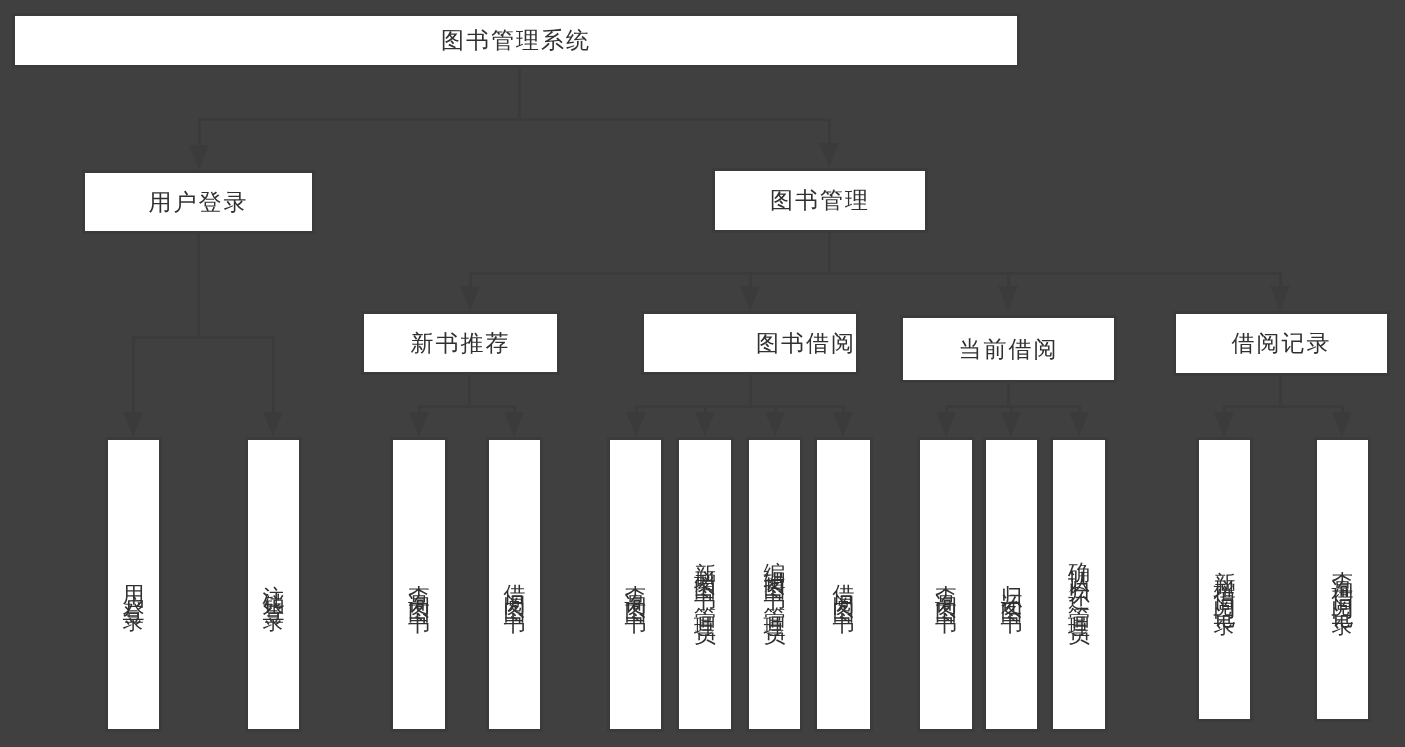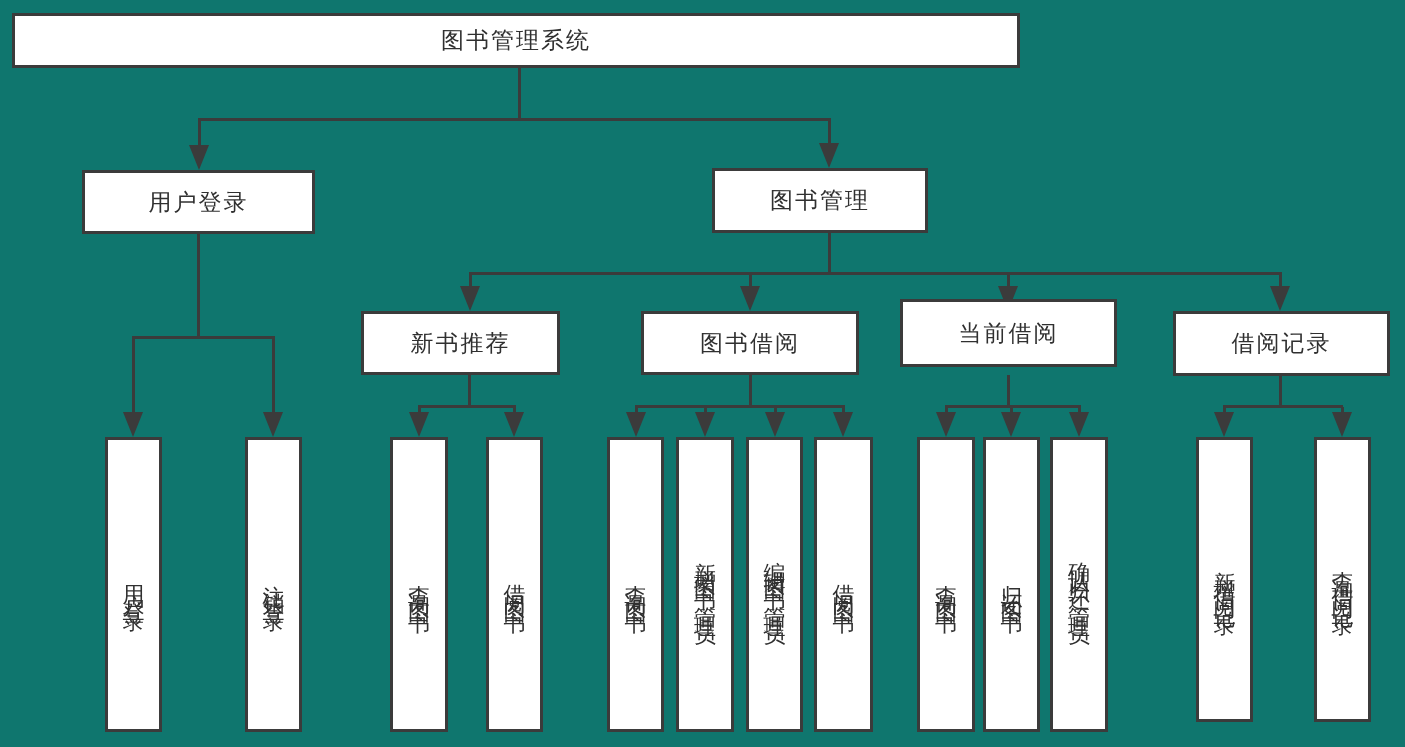--- a/index.html
+++ b/index.html
@@ -1,19 +1,19 @@
 <!DOCTYPE html>
 <html><head>
 <meta charset="utf-8">
 <style>
   html,body{margin:0;padding:0;background:#ffffff;}
   .canvas{
     position:relative;
     width:1405px;height:747px;
-    background:#0f766e;
+    background:#404040;
     font-family:"Liberation Sans","DejaVu Sans",sans-serif;
     overflow:hidden;
   }
   
   .node{
     position:absolute;
     box-sizing:border-box;
     background:#ffffff;
     border:3px solid #3b3b3b;
     display:flex;align-items:center;justify-content:center;
@@ -30,22 +30,22 @@
     font-size:22px;
     letter-spacing:9px;
     line-height:1;
     white-space:nowrap;
   }
   
   #b-root   {left:12px;  top:13px;  width:1008px;height:55px;}
   #b-user   {left:82px;  top:170px; width:233px; height:64px;}
   #b-mgmt   {left:712px; top:168px; width:216px; height:65px;}
   #b-rec    {left:361px; top:311px; width:199px; height:64px;}
-  #b-borrow {left:641px; top:311px; width:218px; height:64px;}
-  #b-current{left:900px; top:299px; width:217px; height:68px;}
+  #b-borrow {left:641px; top:311px; width:218px; height:64px;justify-content:flex-end;}
+  #b-current{left:900px; top:315px; width:217px; height:68px;}
   #b-records{left:1173px;top:311px; width:217px; height:65px;}
   #l-user {left:105px;width:57px;}
   #l-logout{left:245px;width:57px;}
   #l-qb1  {left:390px;width:58px;}
   #l-bb1  {left:486px;width:57px;}
   #l-qb2  {left:607px;width:57px;}
   #l-add  {left:676px;width:58px;}
   #l-edit {left:746px;width:57px;}
   #l-bb2  {left:814px;width:59px;}
   #l-qb3  {left:917px;width:58px;}

